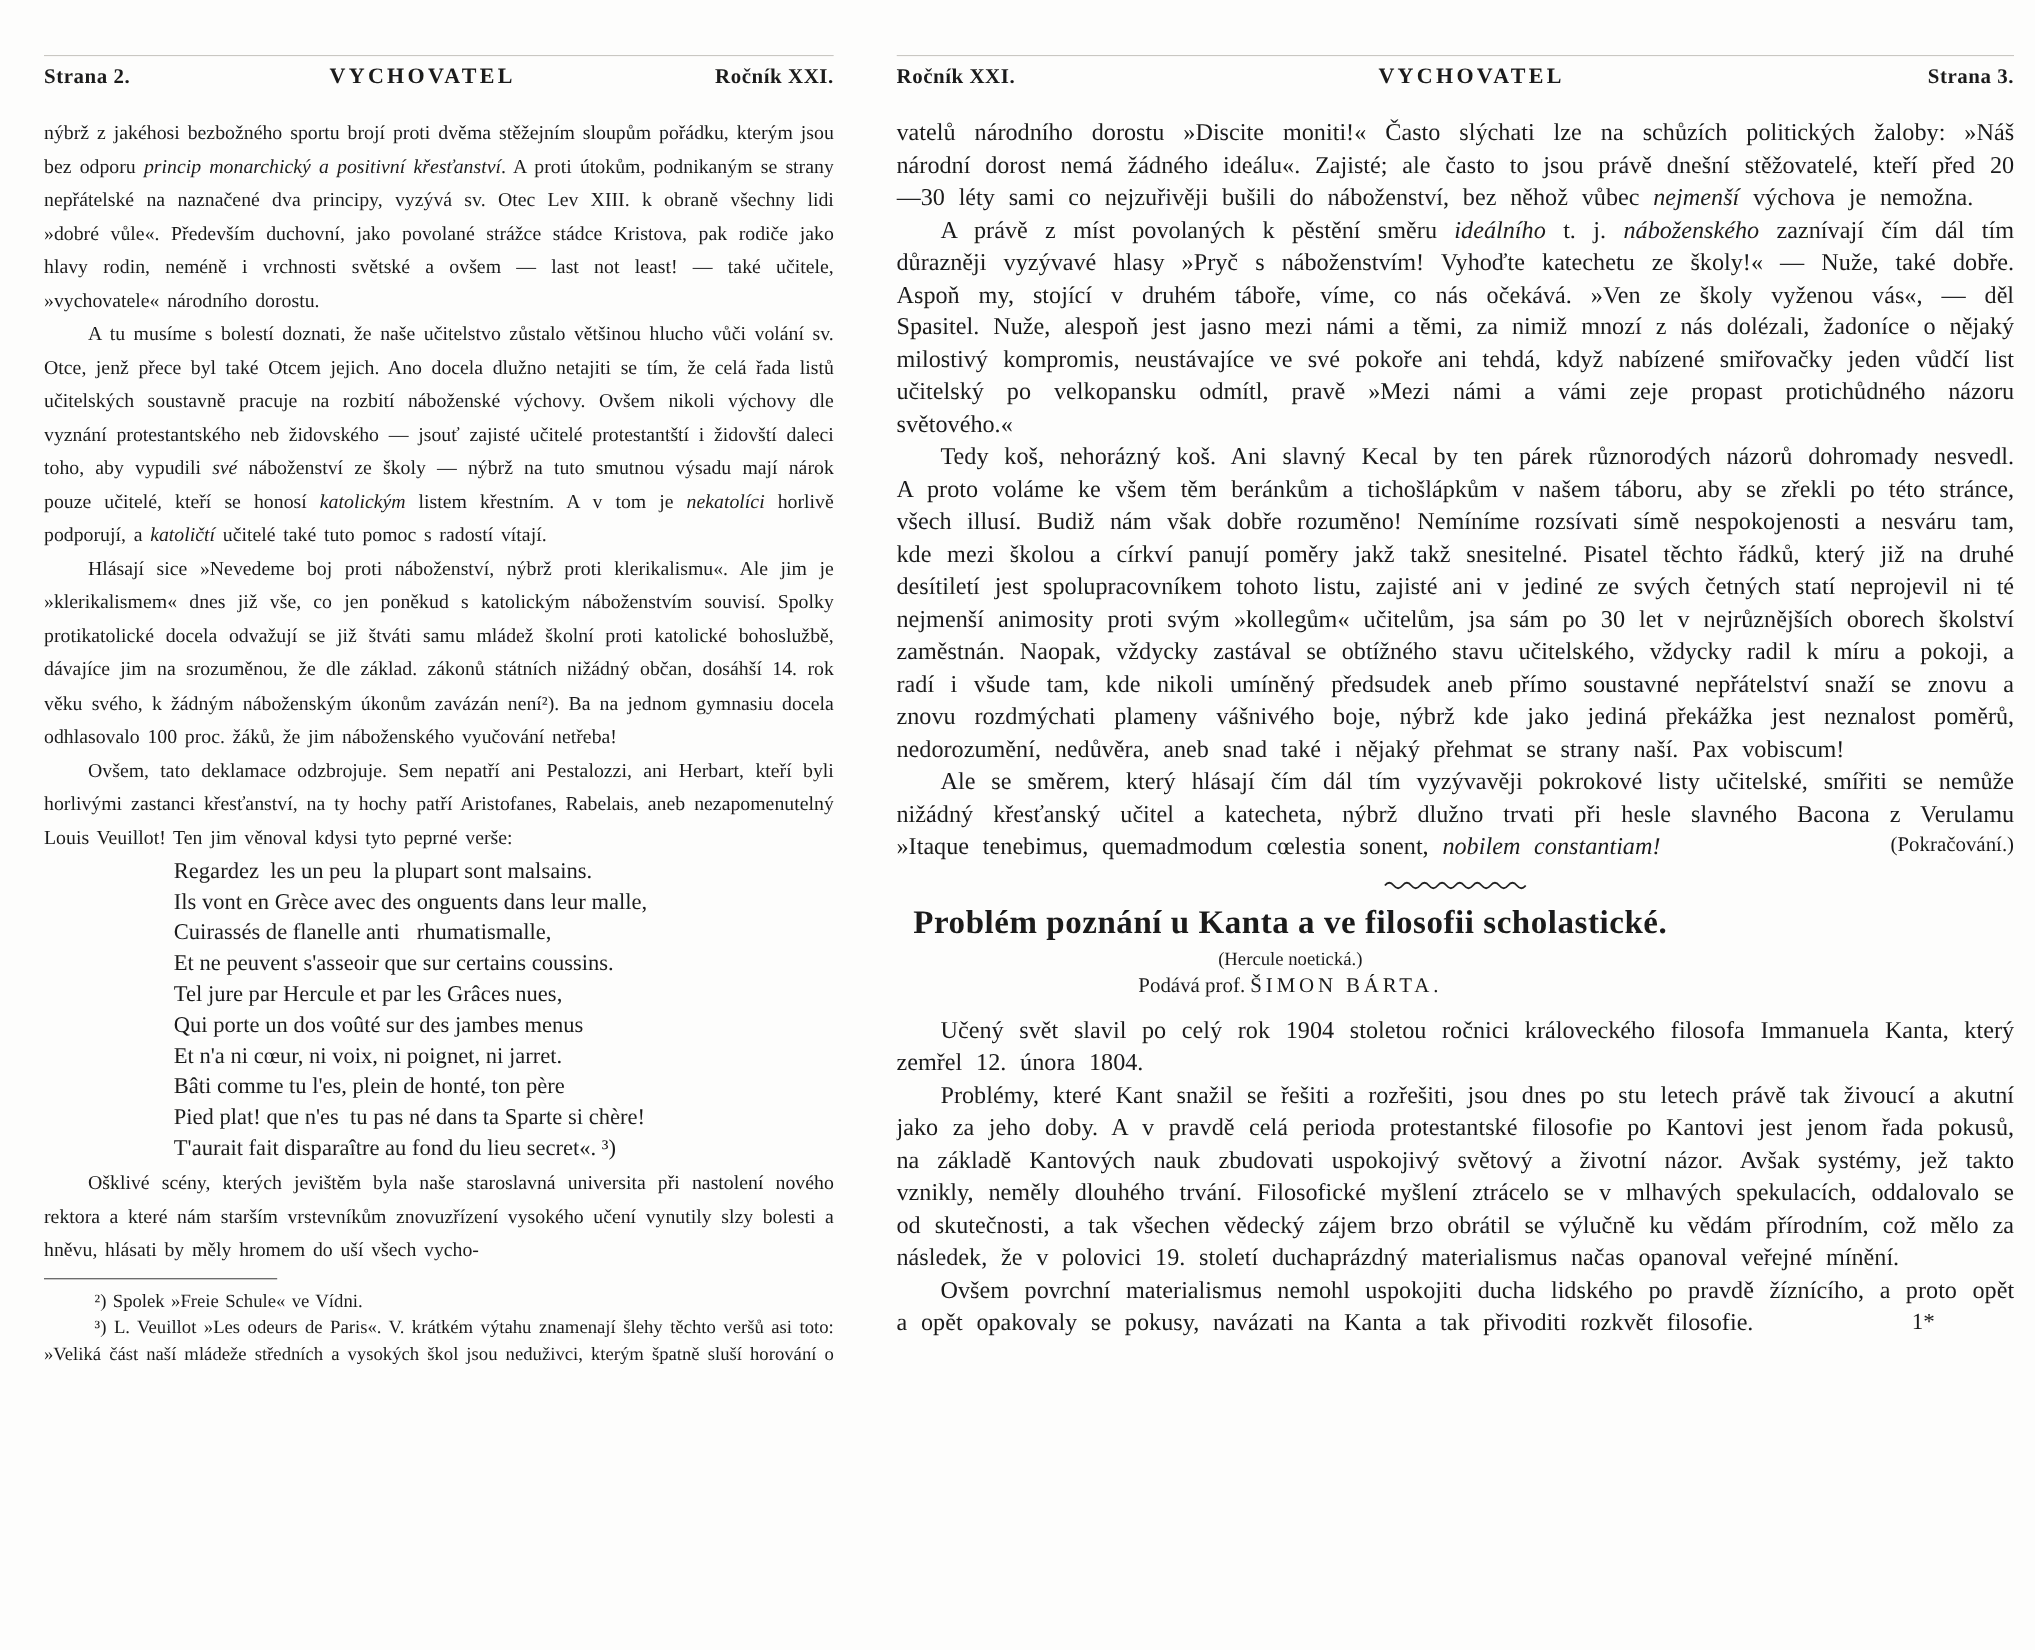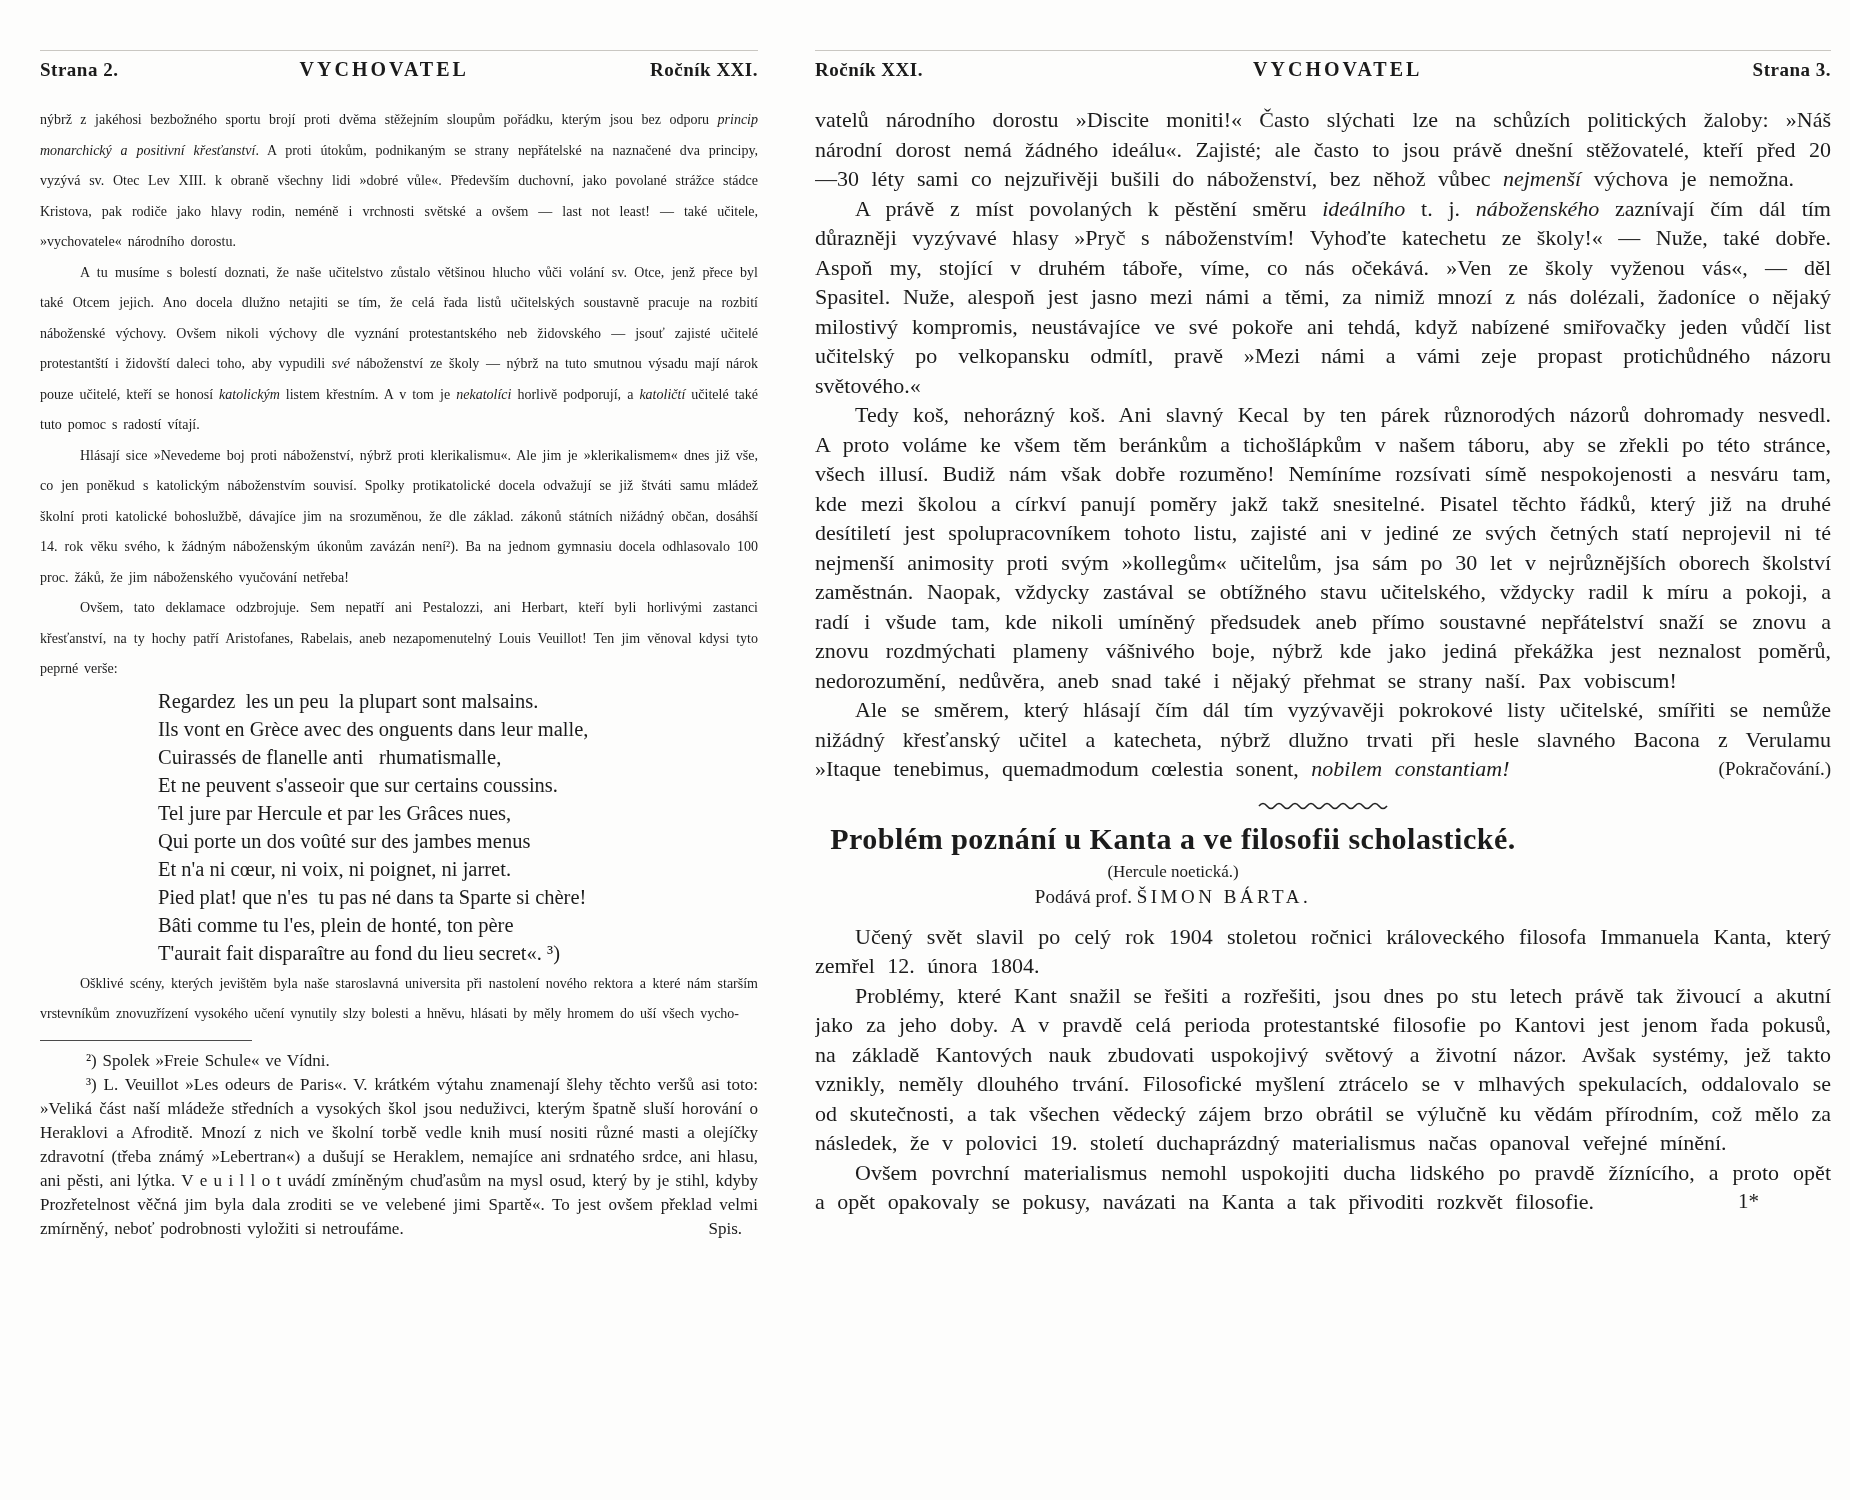--- a/index.html
+++ b/index.html
@@ -11,21 +11,21 @@
   }
   .spread{display:flex;height:1500px;overflow:hidden;}
   .page{box-sizing:border-box;padding-top:50px;overflow:hidden;height:1242px;}
   .page-left{width:718px;margin-left:40px;}
   .page-right{width:1016px;margin-left:57px;position:relative;}
   .toprule{border-top:1px solid #c9c7c2;margin-bottom:7px;}
   .pghead{display:flex;justify-content:space-between;align-items:baseline;margin-bottom:24px;}
   .pghead .corner{font-size:19px;font-weight:bold;letter-spacing:0.5px;}
   .pghead .jtitle{font-size:20px;font-weight:bold;letter-spacing:3px;}
   
-  .page-left p.body{font-size:14px;line-height:30.5px;word-spacing:2.5px;text-align:justify;margin:0;}
+  .page-left p.body{font-size:18px;line-height:30.5px;word-spacing:2.5px;text-align:justify;margin:0;}
   .page-right p.body{font-size:22px;line-height:29.5px;word-spacing:7px;text-align:justify;margin:0;}
   p.ind{text-indent:40px;}
   .it{font-style:italic;}
   
   .poem{margin:2px 0 2px 118px;font-size:20.5px;line-height:28px;}
   .poemline{white-space:pre;}
   
   .fnrule{border-top:1px solid #4a4a4a;width:212px;margin:10px 0 8px 0;}
   .footnotes p{font-size:17px;line-height:24px;word-spacing:1.5px;text-align:justify;margin:0;text-indent:46px;}
   .fn3{position:relative;}
@@ -62,22 +62,22 @@
     <p class="body ind"><span>Ovšem, tato deklamace odzbrojuje. Sem nepatří ani Pestalozzi, ani Herbart, kteří byli horlivými zastanci křesťanství, na ty hochy patří Aristofanes, Rabelais, aneb nezapomenutelný Louis Veuillot! Ten jim věnoval kdysi tyto peprné verše:</span></p>
 
     <div class="poem">
       <div class="poemline">Regardez  les un peu  la plupart sont malsains.</div>
       <div class="poemline">Ils vont en Grèce avec des onguents dans leur malle,</div>
       <div class="poemline">Cuirassés de flanelle anti   rhumatismalle,</div>
       <div class="poemline">Et ne peuvent s'asseoir que sur certains coussins.</div>
       <div class="poemline">Tel jure par Hercule et par les Grâces nues,</div>
       <div class="poemline">Qui porte un dos voûté sur des jambes menus</div>
       <div class="poemline">Et n'a ni cœur, ni voix, ni poignet, ni jarret.</div>
+      <div class="poemline">Bâti comme tu l'es, plein de honté, ton père</div>
       <div class="poemline">Pied plat! que n'es  tu pas né dans ta Sparte si chère!</div>
-      <div class="poemline">Bâti comme tu l'es, plein de honté, ton père</div>
       <div class="poemline">T'aurait fait disparaître au fond du lieu secret«. ³)</div>
     </div>
 
     <p class="body ind"><span>Ošklivé scény, kterých jevištěm byla naše staroslavná universita při nastolení nového rektora a které nám starším vrstevníkům znovuzřízení vysokého učení vynutily slzy bolesti a hněvu, hlásati by měly hromem do uší všech vycho-</span></p>
 
     <div class="fnrule"></div>
     <div class="footnotes">
       <p>²) Spolek »Freie Schule« ve Vídni.</p>
       <p class="fn3"><span>³) L. Veuillot »Les odeurs de Paris«. V. krátkém výtahu znamenají šlehy těchto veršů asi toto: »Veliká část naší mládeže středních a vysokých škol jsou neduživci, kterým špatně sluší horování o Heraklovi a Afroditě. Mnozí z nich ve školní torbě vedle knih musí nositi různé masti a olejíčky zdravotní (třeba známý »Lebertran«) a dušují se Heraklem, nemajíce ani srdnatého srdce, ani hlasu, ani pěsti, ani lýtka. V e u i l l o t  uvádí zmíněným chuďasům na mysl osud, který by je stihl, kdyby Prozřetelnost věčná jim byla dala zroditi se ve velebené jimi Spartě«. To jest ovšem překlad velmi zmírněný, neboť podrobnosti vyložiti si netroufáme.</span><span class="fn-sig">Spis.</span></p>
     </div>

